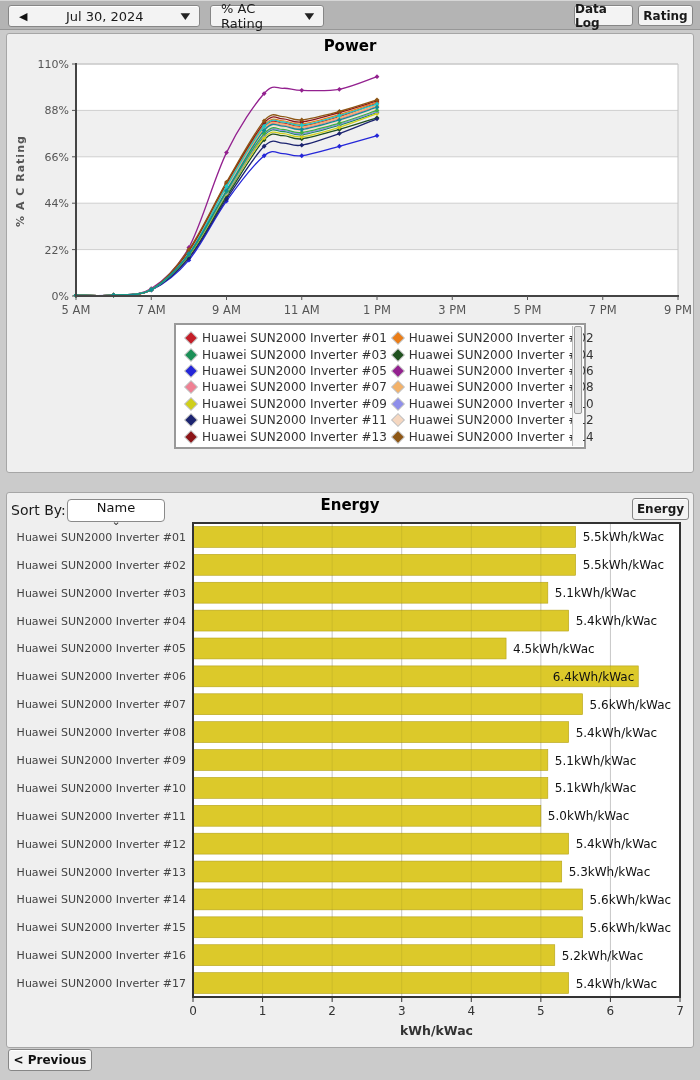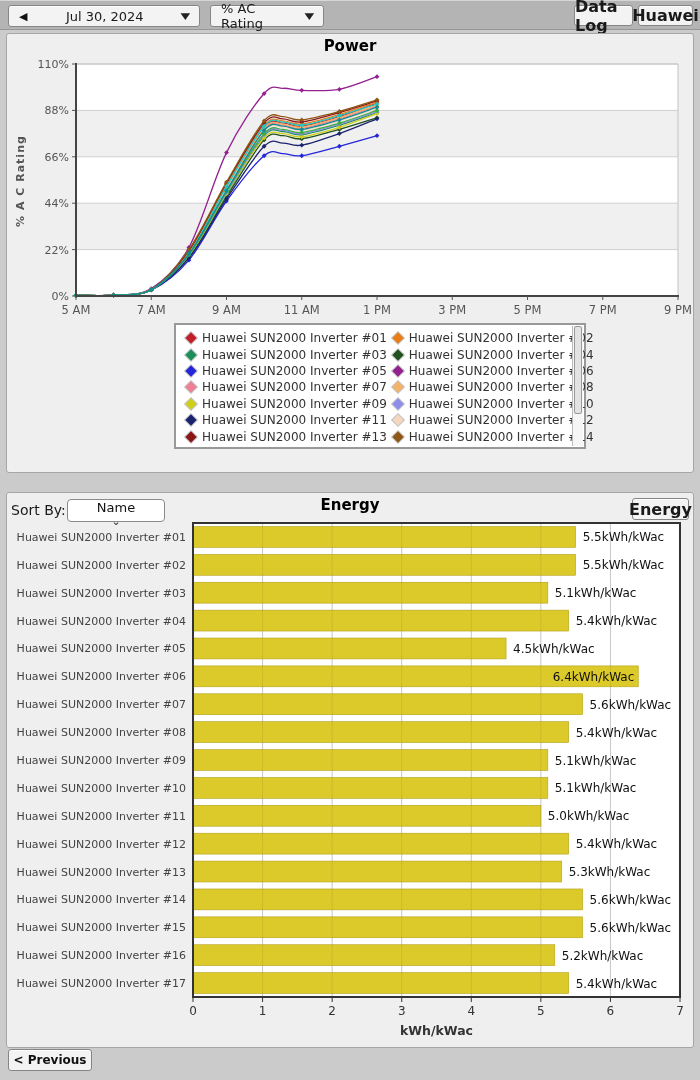--- a/index.html
+++ b/index.html
@@ -14,21 +14,21 @@
     position:absolute;left:0;top:0;width:700px;height:30px;
     background:#b4b4b4;border-bottom:1px solid #979797;border-top:1px solid #d6d6d6;
     box-sizing:border-box;
   }
   .combo,.btn{
     position:absolute;background:#f3f3f3;border:1px solid #868686;border-radius:3px;
     box-sizing:border-box;display:flex;align-items:center;justify-content:center;
     color:#1a1a1a;box-shadow:inset 0 1px 0 #ffffff;cursor:default;
   }
   .combo{height:22px;top:4px;font-size:13px;}
-  .btn{height:21px;top:4px;font-size:16px;font-weight:bold;}
+  .btn{height:21px;top:4px;font-size:12px;font-weight:bold;}
   .date-combo{left:8px;width:192px;justify-content:space-between;padding:0 10px;}
   .metric-combo{left:210px;width:114px;justify-content:space-between;padding:0 10px;gap:16px;}
   .caret{font-size:9px;color:#222;transform:scaleX(1.4);}
   .arrow-left{font-size:11px;color:#111;}
   .btn-datalog{left:574px;width:59px;}
   .btn-status{left:638px;width:55px;}
 
   
   .panel{
     position:absolute;left:6px;width:688px;background:#efefef;
@@ -97,21 +97,21 @@
   <div class="combo date-combo">
     <span class="arrow-left">◀</span>
     <span>Jul 30, 2024</span>
     <span class="caret">▼</span>
   </div>
   <div class="combo metric-combo">
     <span>% AC Rating</span>
     <span class="caret">▼</span>
   </div>
   <div class="btn btn-datalog">Data Log</div>
-  <div class="btn btn-status">Huawei</div>
+  <div class="btn btn-status">Rating</div>
 </div>
 
 <div class="panel panel-power">
   <div class="chart-title">Power</div>
   <div class="y-title">% A C Rating</div>
   <svg id="power-svg" width="688" height="262">
       <rect x="69" y="8" width="602" height="232" fill="#ffffff"></rect>
       <rect x="69" y="147.2" width="602" height="46.400000000000006" fill="#f0f0f0"></rect>
       <rect x="69" y="54.39999999999998" width="602" height="46.400000000000034" fill="#f0f0f0"></rect>
       <line x1="65" y1="240" x2="69" y2="240" stroke="#555" stroke-width="1"></line>

